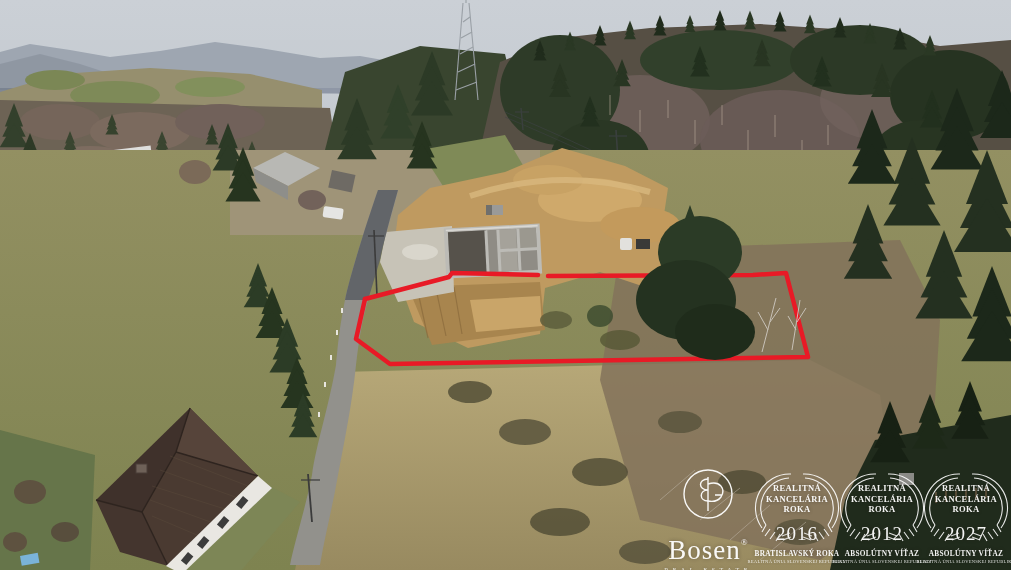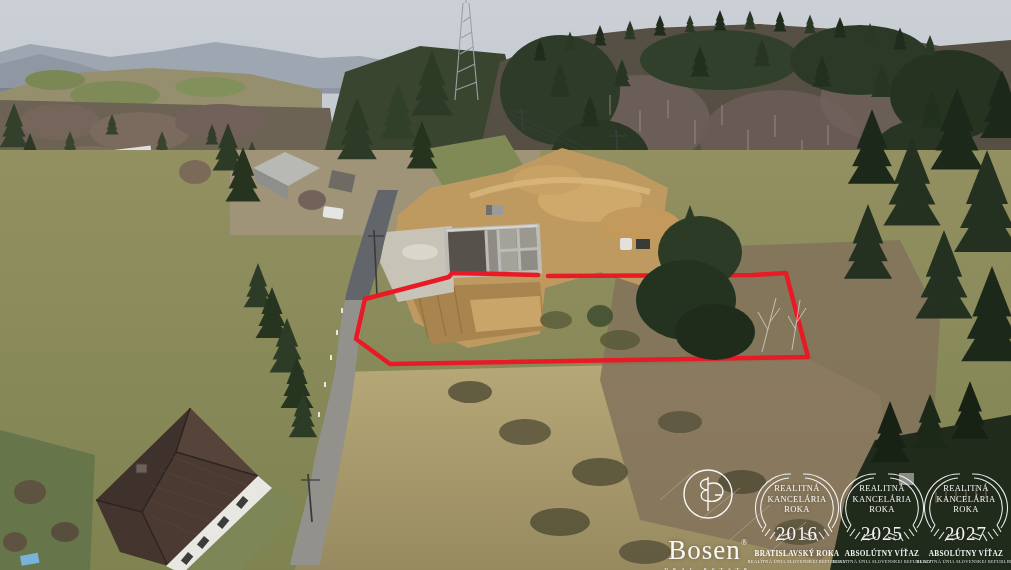--- a/index.html
+++ b/index.html
@@ -13,21 +13,21 @@
   .logo-box{left:658px;top:468px;width:100px;}
   .logo-mark{display:block;margin:0 auto;}
   .logo-name{font-family:"Liberation Serif",serif;font-size:27px;line-height:1;
              letter-spacing:1px;margin-top:17px;}
   .logo-reg{font-size:9px;vertical-align:14px;letter-spacing:0;}
   .logo-tag{font-family:"Liberation Serif",serif;font-size:6px;letter-spacing:4.5px;
             margin-top:3px;opacity:.9;white-space:nowrap;}
   .badge{width:90px;height:100px;}
   .badge svg{position:absolute;left:0;top:0;}
   .b-title{position:absolute;top:13px;left:13px;width:64px;
-           font-family:"Liberation Serif",serif;font-weight:normal;font-size:8.5px;
+           font-family:"Liberation Serif",serif;font-weight:bold;font-size:8.5px;
            line-height:1.25;letter-spacing:.4px;}
   .b-year{position:absolute;top:53px;left:0;width:90px;
           font-family:"Liberation Serif",serif;font-size:19px;letter-spacing:1px;}
   .b-award{position:absolute;top:79px;left:-15px;width:120px;
            font-family:"Liberation Serif",serif;font-weight:bold;font-size:7.3px;
            letter-spacing:.3px;white-space:nowrap;}
   .b-org{position:absolute;top:89px;left:-20px;width:130px;
          font-family:"Liberation Serif",serif;font-size:4.6px;letter-spacing:.2px;
          white-space:nowrap;opacity:.85;}
   .badge-1{left:752px;top:470px;}
@@ -380,21 +380,21 @@
     <svg width="90" height="78" viewBox="0 0 90 78" fill="none" stroke="#fff" stroke-width="1.1" opacity=".95">
       <path d="M37,8 A30,30 0 0 0 14,55"></path>
           <path d="M39,4 A34,34 0 0 0 10,58"></path>
       <path d="M53,8 A30,30 0 0 1 76,55"></path>
           <path d="M51,4 A34,34 0 0 1 80,58"></path>
       <path d="M14,55 l-4,7 M18,59 l-5,7 M23,62 l-5,7 M28,64 l-4,7"></path>
       <path d="M76,55 l4,7 M72,59 l5,7 M67,62 l5,7 M62,64 l4,7"></path>
       <path d="M30,66 l8,-3 M31,70 l8,-3 M60,66 l-8,-3 M59,70 l-8,-3"></path>
     </svg>
     <div class="b-title">REALITNÁ KANCELÁRIA ROKA</div>
-    <div class="b-year">2025</div>
+    <div class="b-year">2012</div>
     <div class="b-award">ABSOLÚTNY VÍŤAZ</div>
     <div class="b-org">REALITNÁ ÚNIA SLOVENSKEJ REPUBLIKY</div>
   </div>
 
   <div class="wm badge badge-3">
     <svg width="90" height="78" viewBox="0 0 90 78" fill="none" stroke="#fff" stroke-width="1.1" opacity=".95">
       <path d="M37,8 A30,30 0 0 0 14,55"></path>
           <path d="M39,4 A34,34 0 0 0 10,58"></path>
       <path d="M53,8 A30,30 0 0 1 76,55"></path>
           <path d="M51,4 A34,34 0 0 1 80,58"></path>

